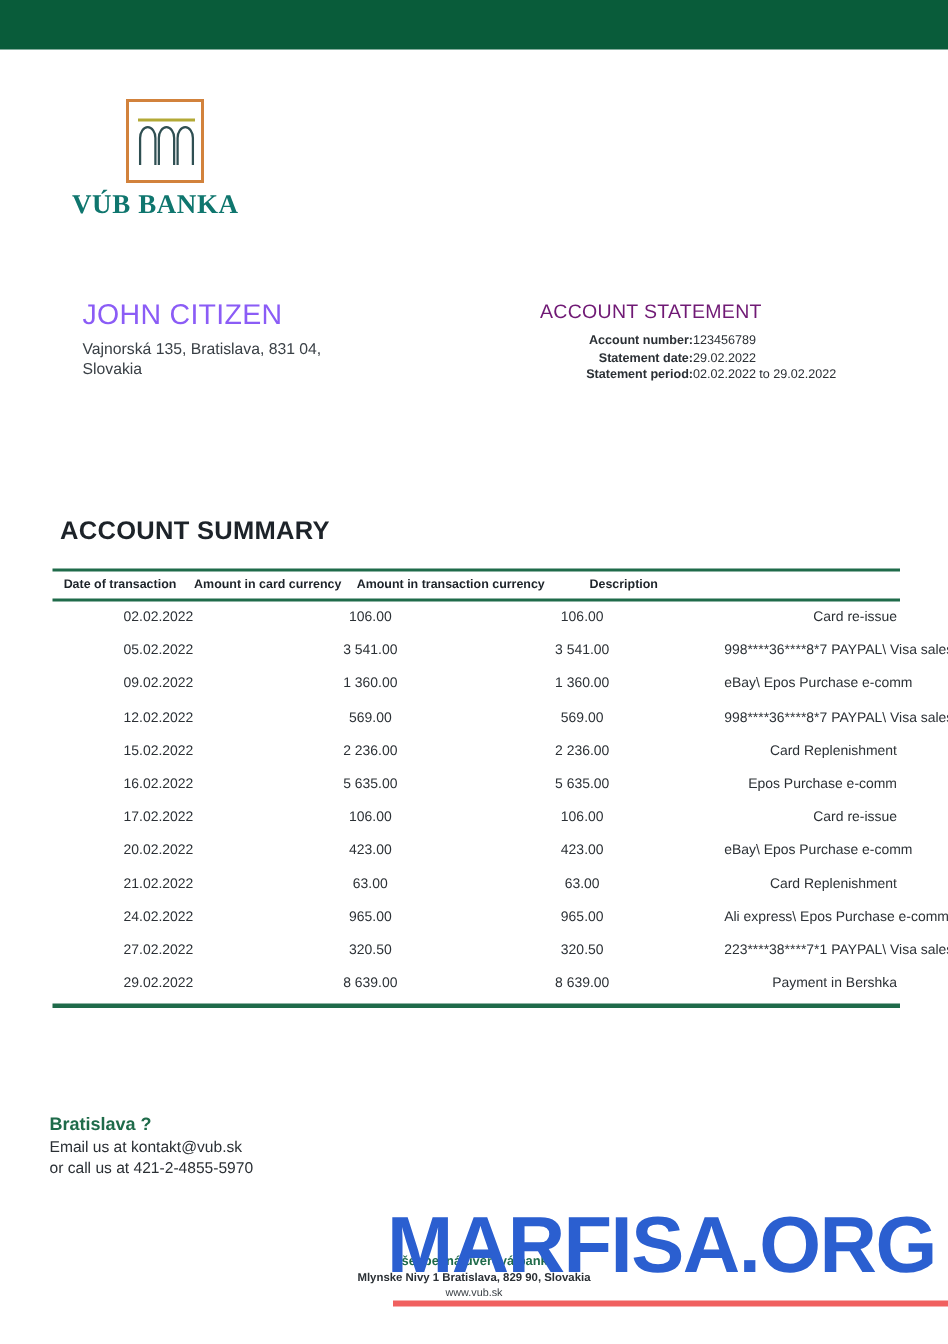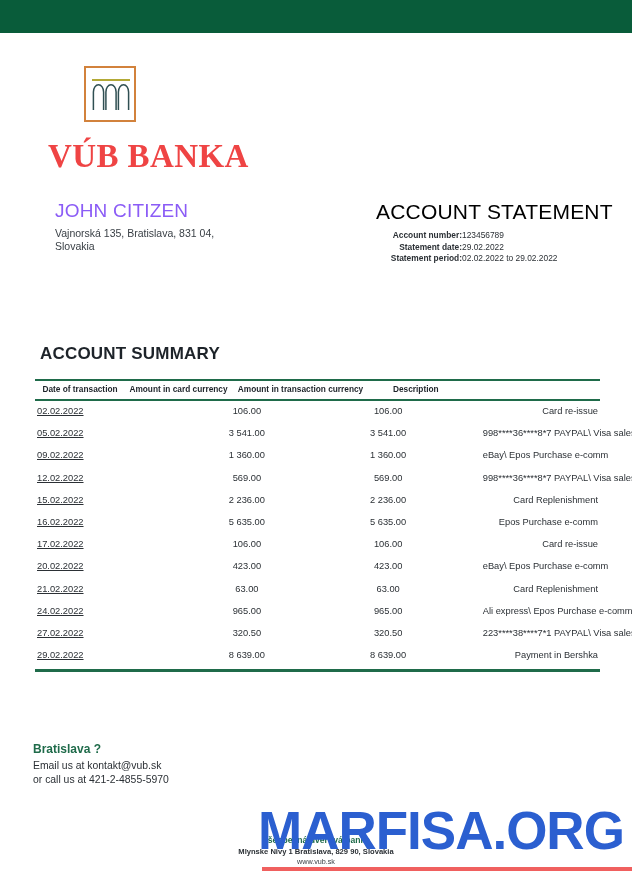--- a/index.html
+++ b/index.html
@@ -51,25 +51,25 @@
   }
   .logo-arches {
     position: absolute;
     left: 6px;
     top: 16px;
     width: 38px;
     height: 26px;
   }
   .logo-wordmark {
     font-family: "Liberation Serif", serif;
-    font-size: 33px;
-    font-weight: 700;
-    color: #ef4444;
+    font-size: 18px;
+    font-weight: 700;
+    color: #0f766e;
     letter-spacing: 0.4px;
-    margin-top: 16px;
+    margin-top: 4px;
     margin-left: 0px;
     white-space: nowrap;
   }
 
   
   .customer-block {
     position: absolute;
     left: 55px;
     top: 200px;
     width: 265px;
@@ -89,25 +89,25 @@
   }
 
   
   .statement-block {
     position: absolute;
     left: 360px;
     top: 200px;
     width: 260px;
   }
   .statement-title {
-    font-size: 21px;
+    font-size: 13px;
     font-weight: 400;
     letter-spacing: 0.2px;
-    color: #000000;
-    margin: 0 0 6px 16px;
+    color: #701a75;
+    margin: 0 0 6px 0;
     white-space: nowrap;
   }
   .statement-rows {
     font-size: 8.4px;
     line-height: 11.6px;
     text-align: right;
   }
   .statement-row {
     display: flex;
     white-space: nowrap;
@@ -174,21 +174,21 @@
   table.txn th.c-trans  { width: 133px; text-align: center; }
   table.txn th.c-desc   { text-align: left; padding-left: 24px; }
 
   table.txn td {
     font-size: 9.3px;
     color: #2b3035;
     padding: 5.6px 2px;
     line-height: 11px;
     white-space: nowrap;
   }
-  table.txn td.c-date   { text-align: left; text-decoration: underline; }
+  table.txn td.c-date   { text-align: center; }
   table.txn td.c-card   { text-align: center; }
   table.txn td.c-trans  { text-align: center; }
   table.txn td.c-desc   { text-align: right; padding-left: 24px; }
 
   
   .questions {
     position: absolute;
     left: 33px;
     top: 742px;
     width: 300px;

